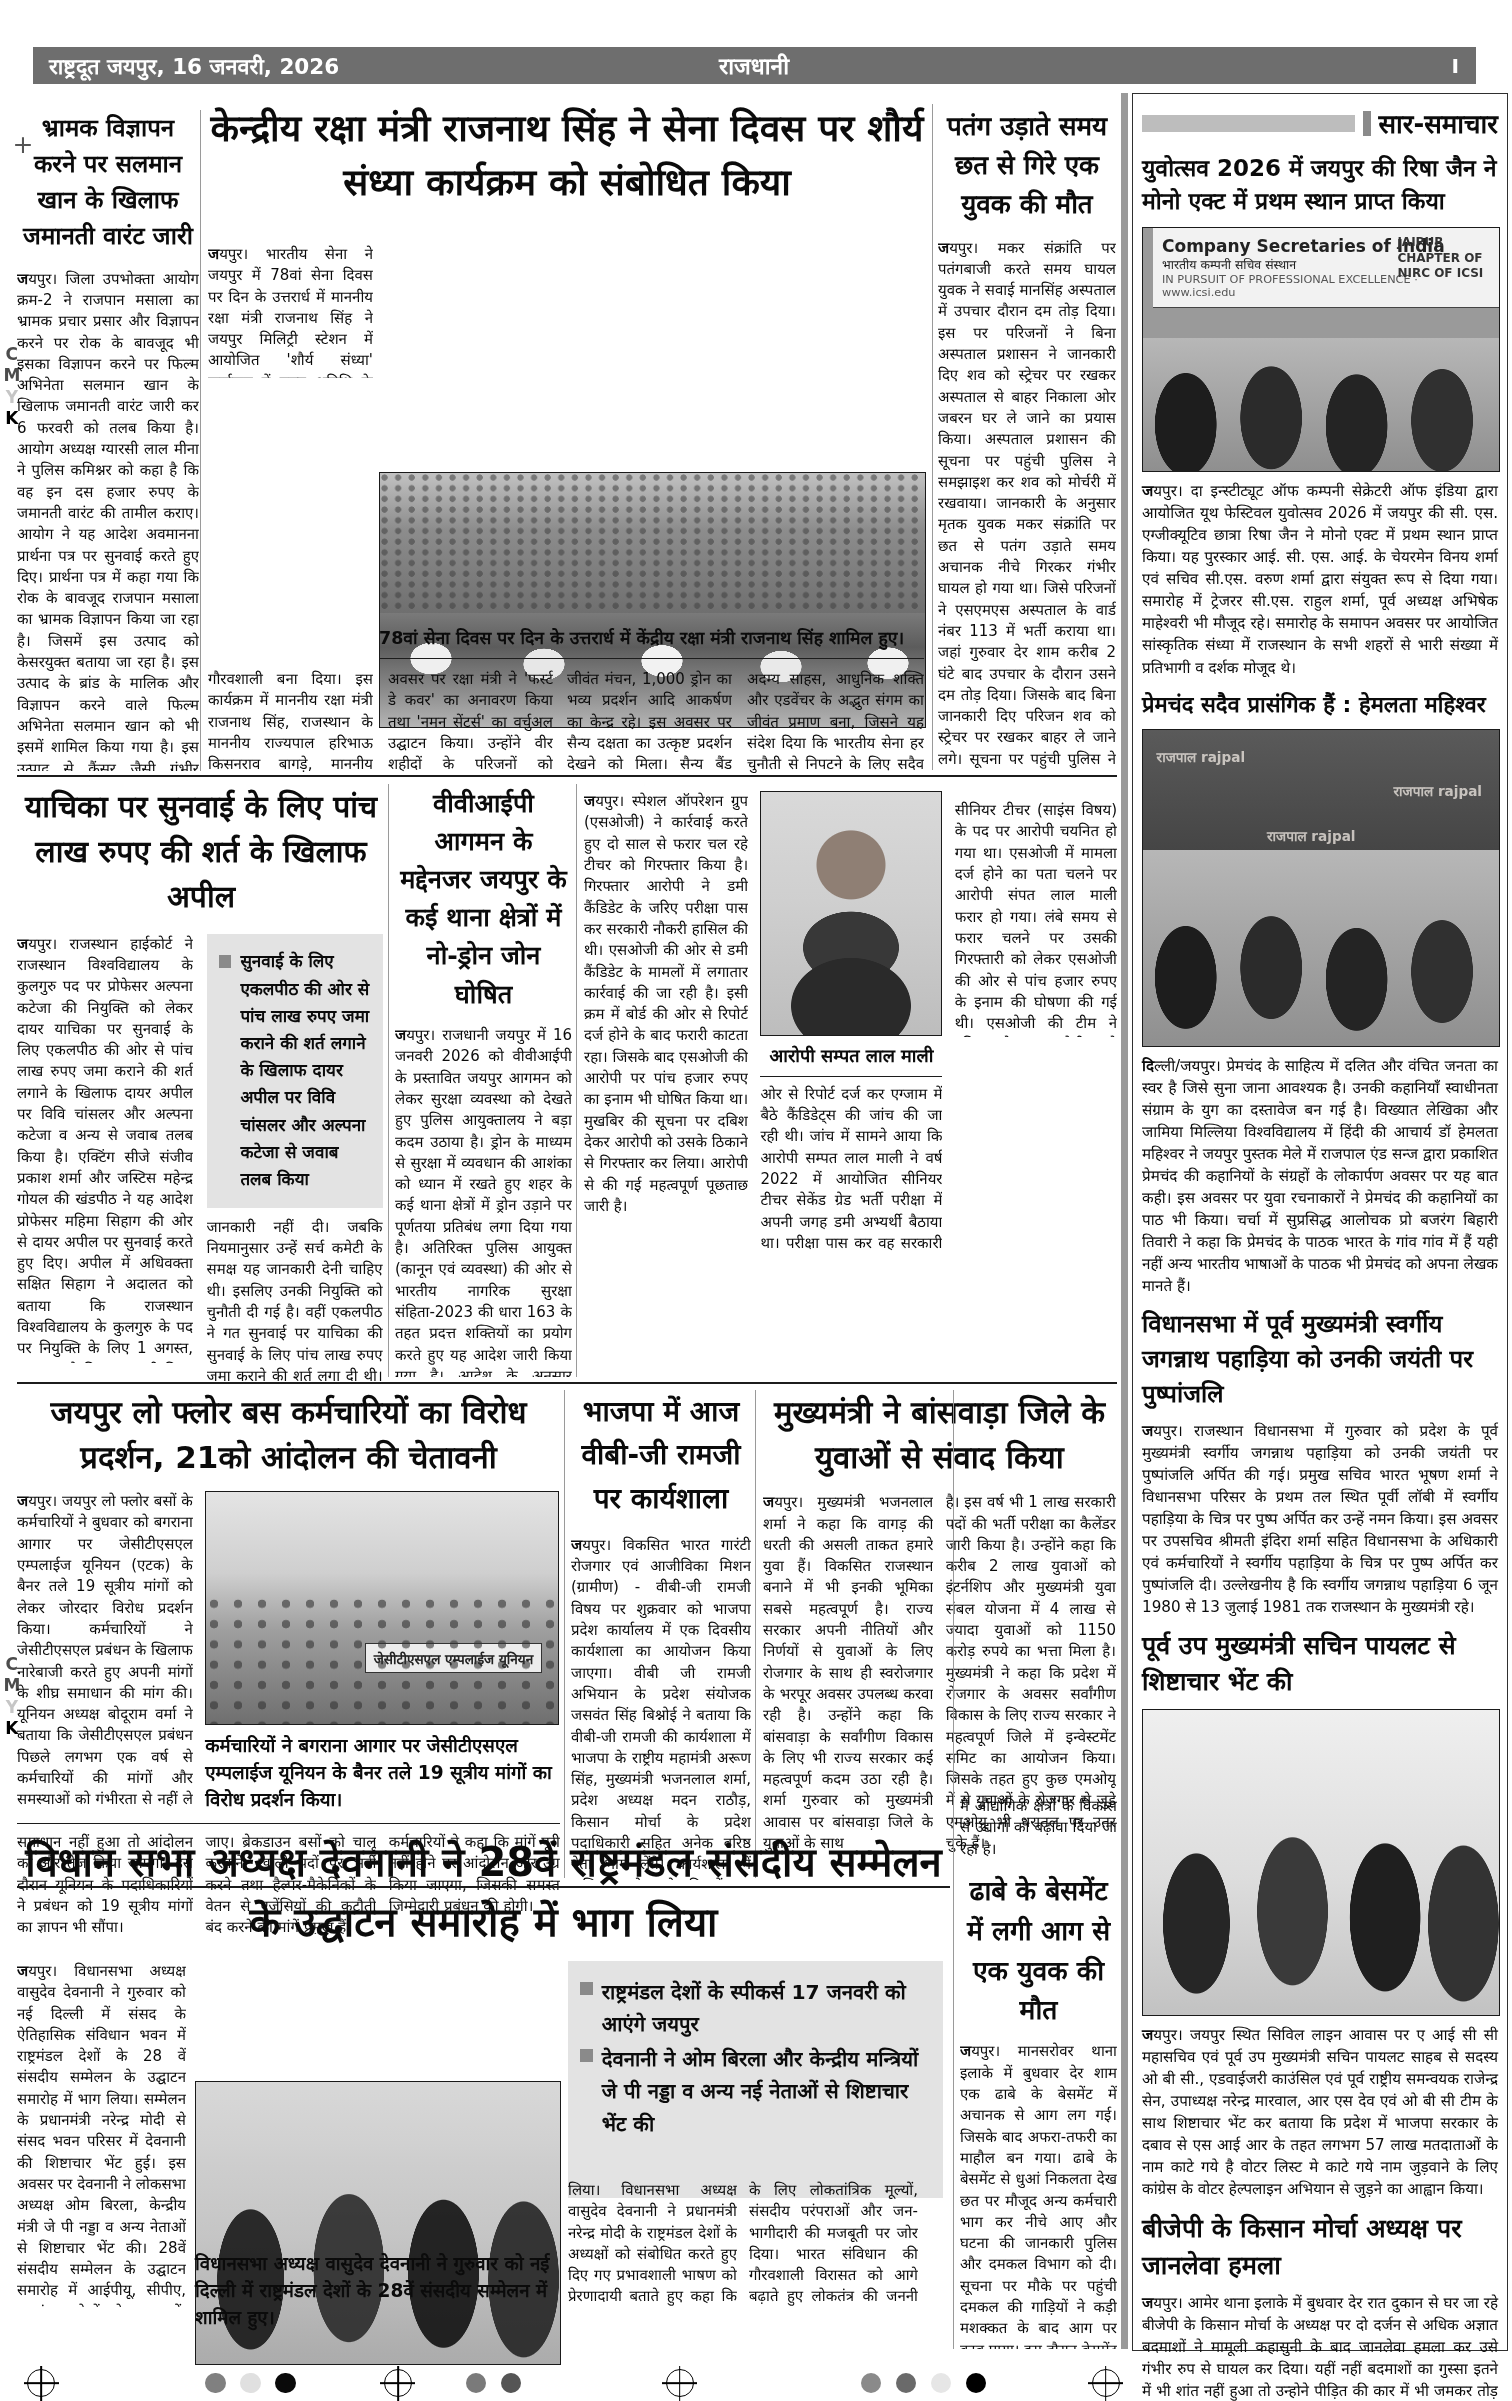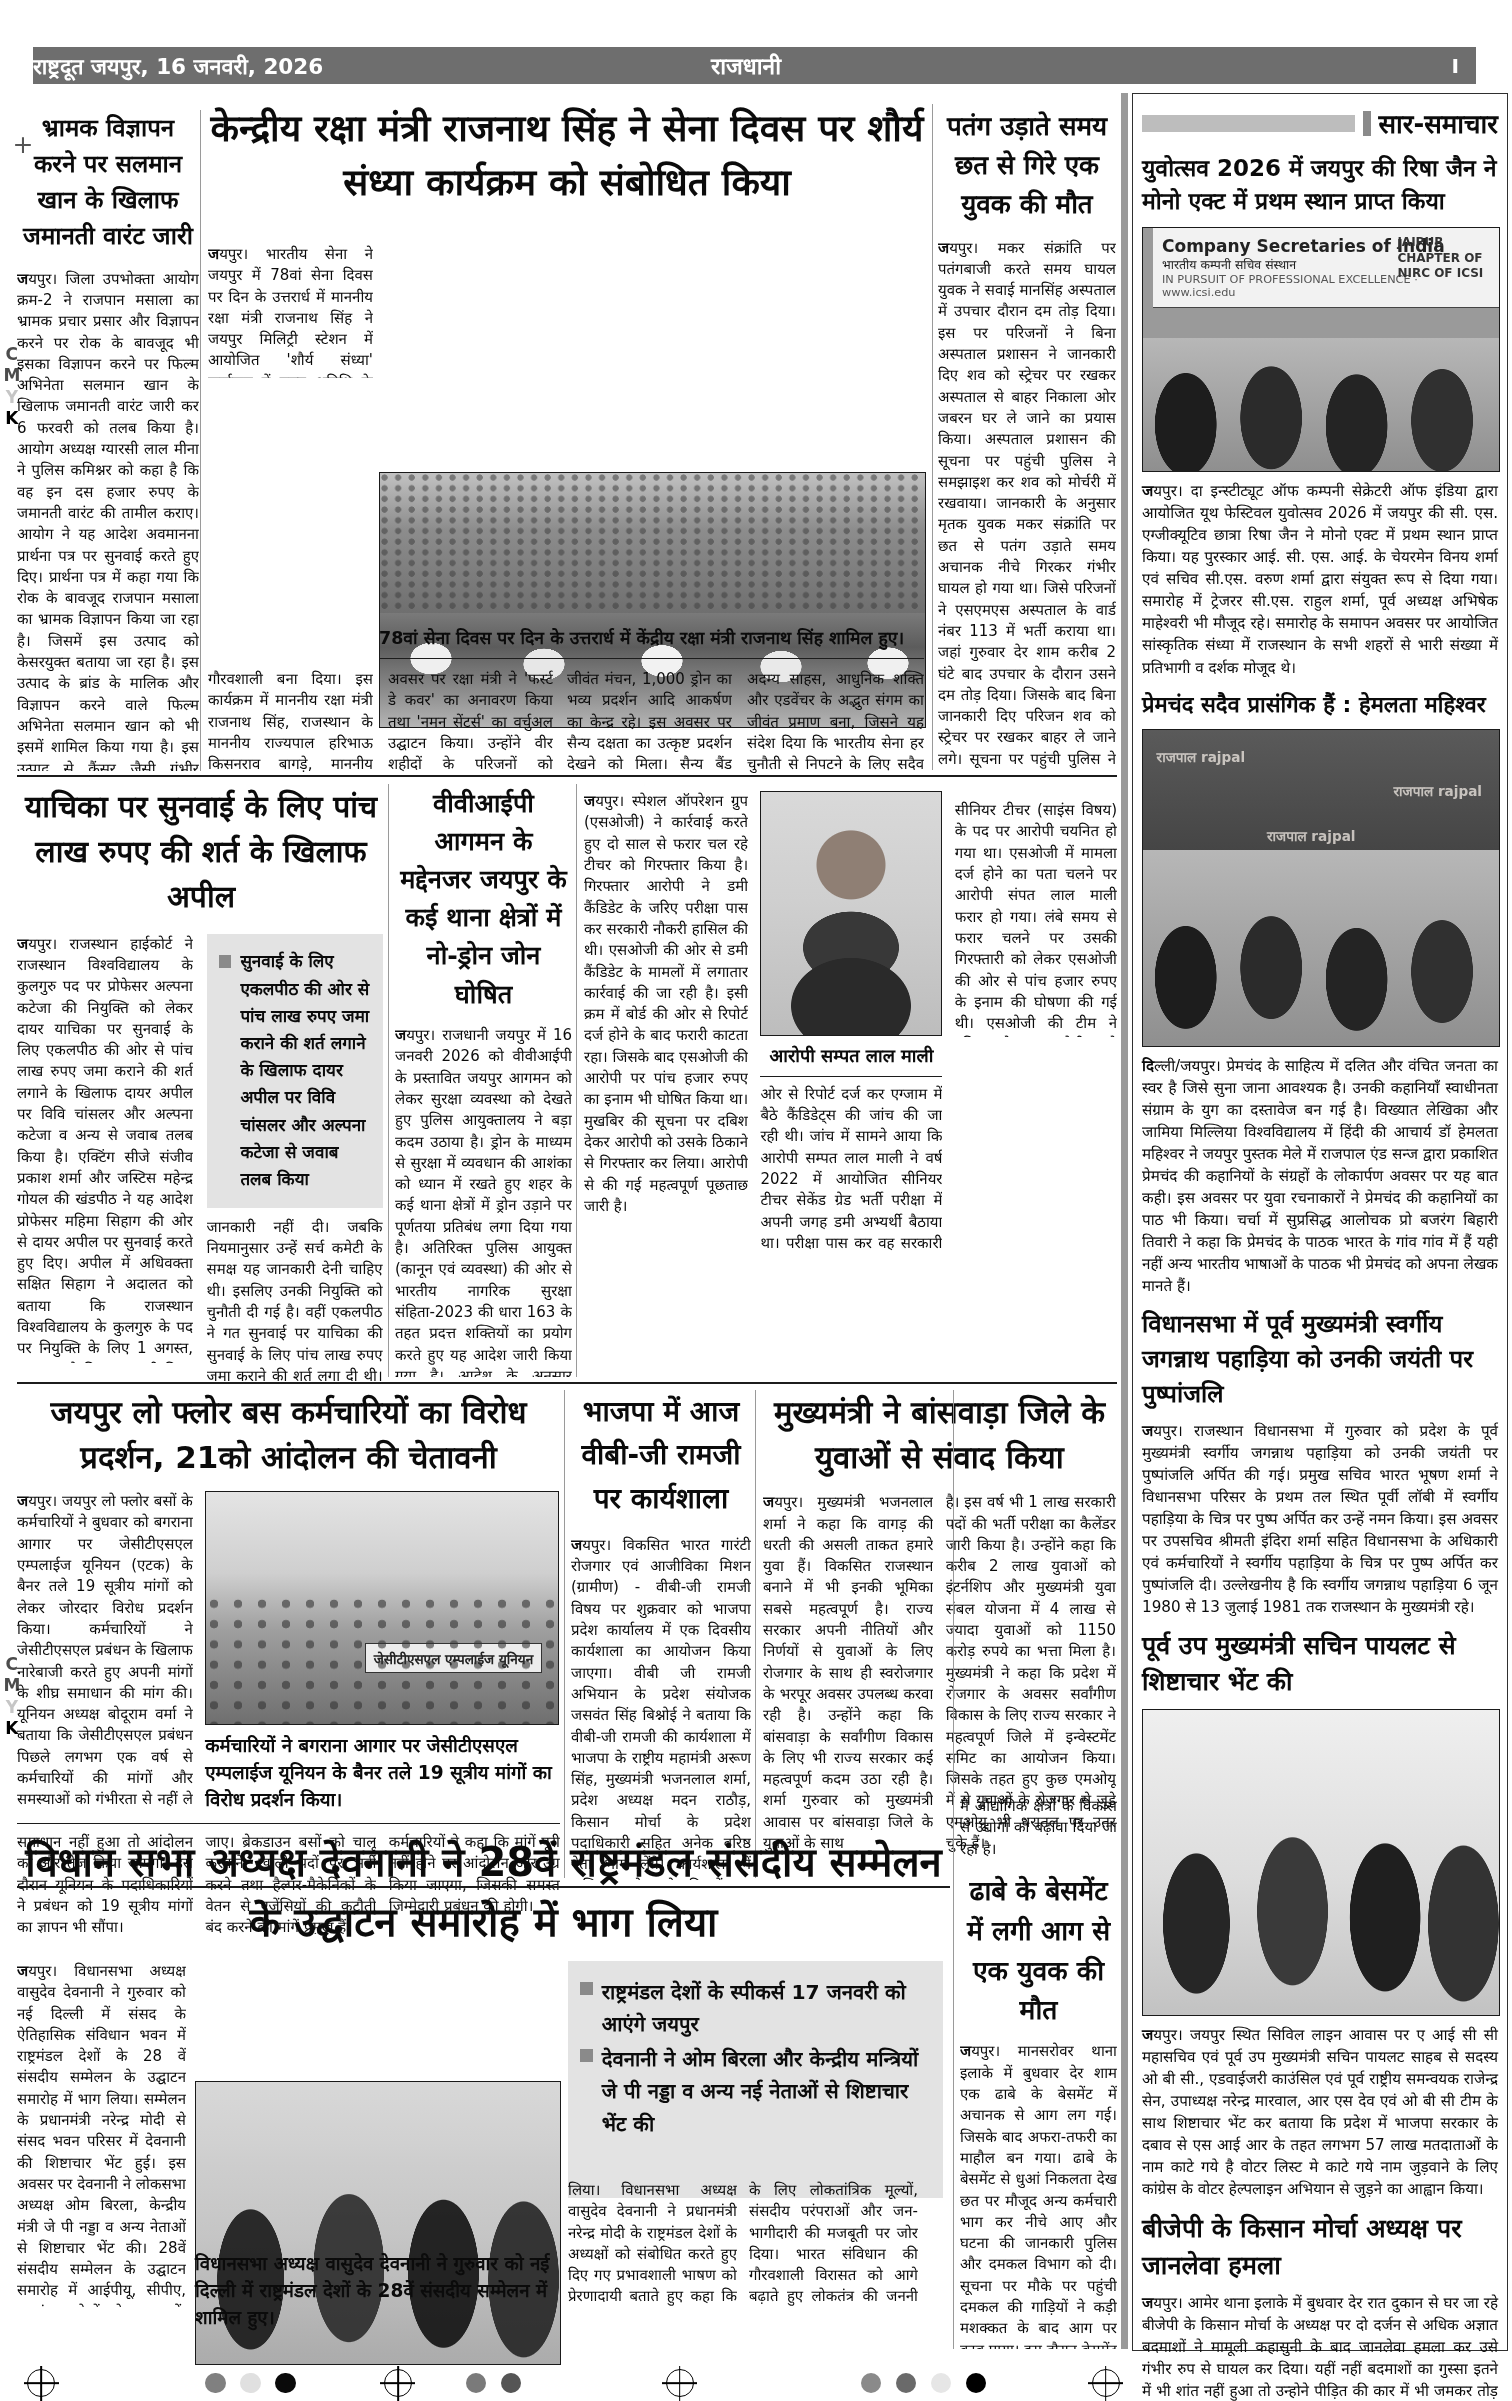--- a/index.html
+++ b/index.html
@@ -3,21 +3,21 @@
 <meta charset="utf-8">
 <style>
   html,body{margin:0;padding:0;background:#e8e8e8;}
   #page{position:relative;width:1512px;height:2401px;background:#ffffff;
         font-family:"DejaVu Sans","Liberation Sans",sans-serif;color:#0b0b0b;overflow:hidden;}
   .abs{position:absolute;}
   .clip{overflow:hidden;}
 
   
   .mast{background:#6e6e6e;color:#fff;display:flex;align-items:center;font-weight:bold;}
-  .mast .left{font-size:21.5px;flex:1;}
+  .mast .left{font-size:21.5px;padding-left:16px;flex:1;}
   .mast .mid{font-size:22.6px;flex:0 0 auto;}
   .mast .right{font-size:20.3px;flex:1;text-align:right;padding-right:17px;}
 
   
   .hl{font-weight:bold;text-align:center;line-height:1.28;}
   .hl-salman{font-size:24px;line-height:1.5;}
   .hl-army{font-size:37px;line-height:1.45;}
   .hl-kite{font-size:26px;line-height:1.5;}
   .hl-appeal{font-size:30px;line-height:1.5;}
   .hl-drone{font-size:25.4px;line-height:1.5;}

